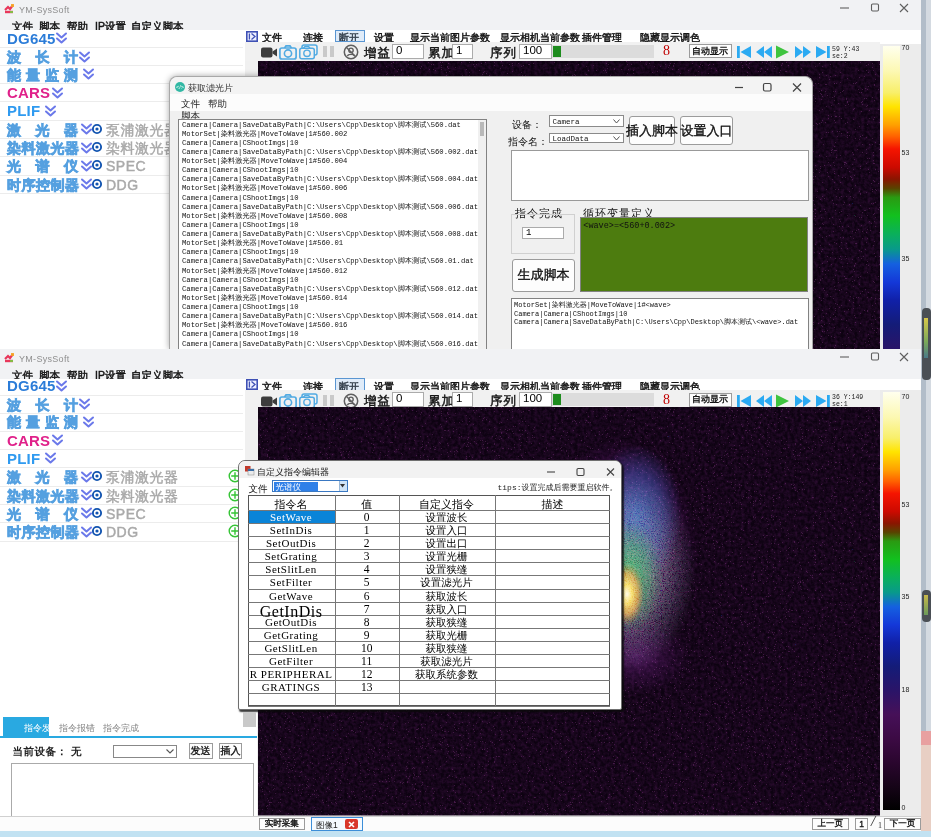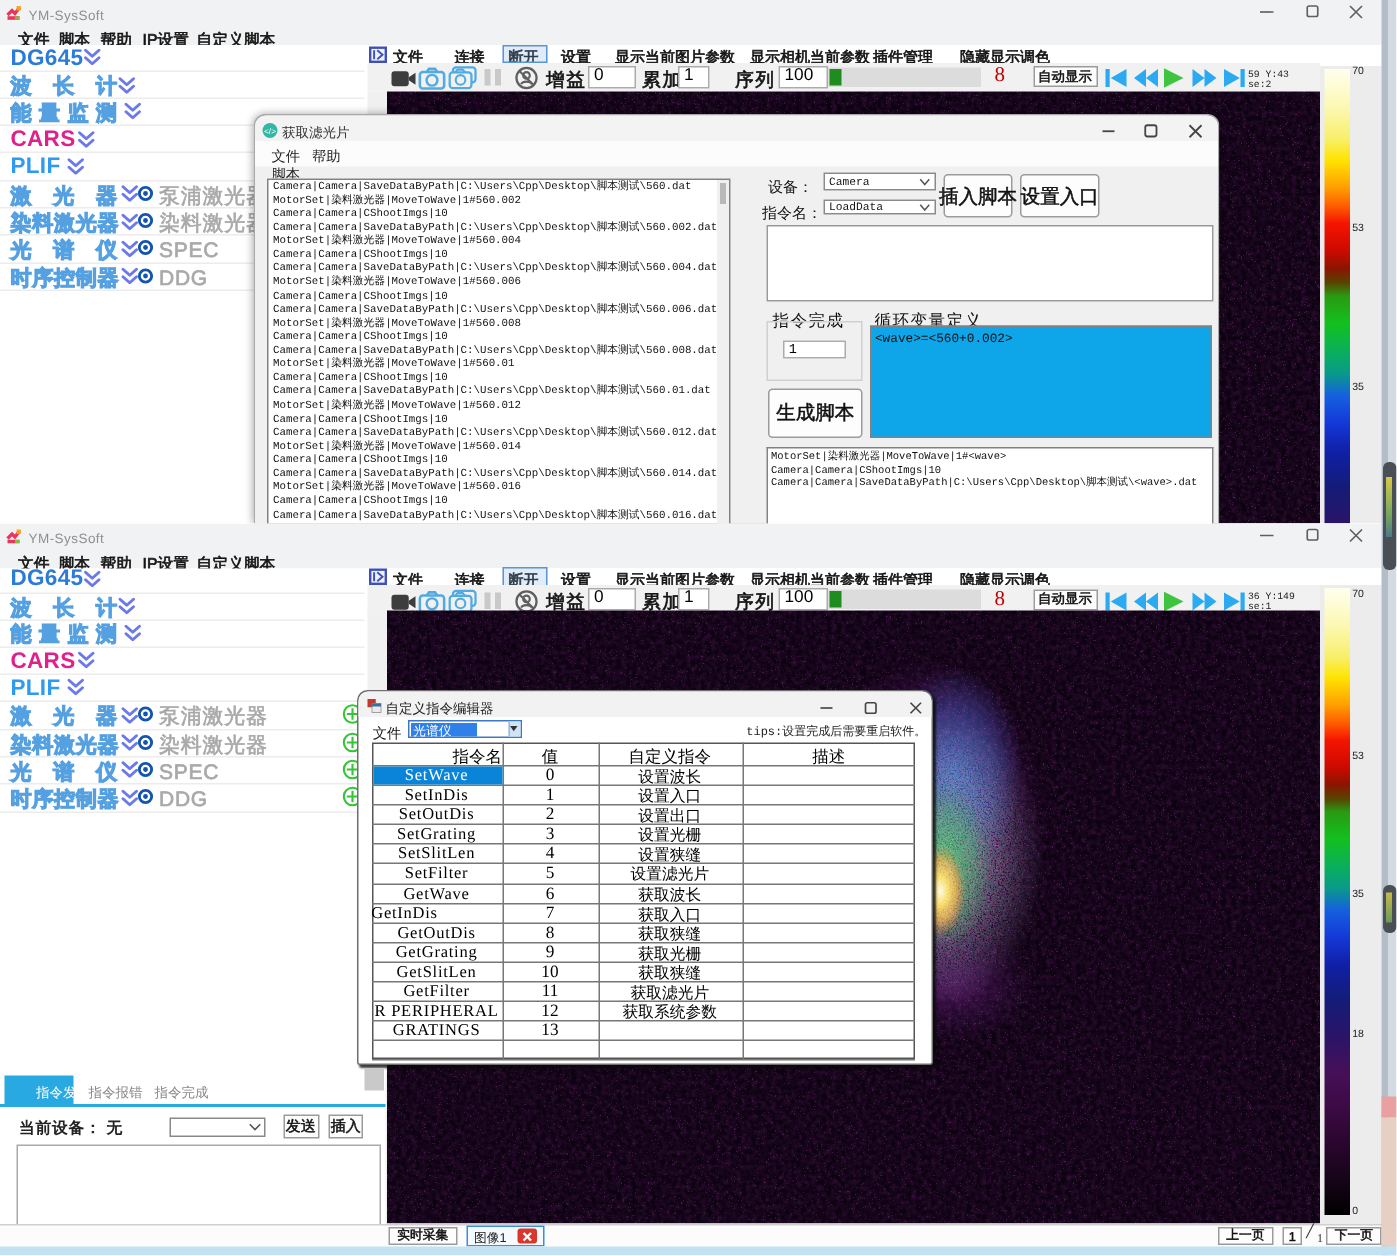--- a/index.html
+++ b/index.html
@@ -313,21 +313,21 @@
         <div class="mono" style="position:absolute;left:3px;top:1.5px;font-size:7.5px;color:#111">LoadData</div>
         <svg style="position:absolute;right:3px;top:2.25px" width="7" height="5" viewBox="0 0 7 5">
           <path d="M0.5 0.5 L3.5 4 L6.5 0.5" stroke="#555" stroke-width="1" fill="none"></path>
         </svg>
       </div>
       <div class="abs" style="left:341px;top:73.7px;width:298px;height:51px;background:#fff;border:1px solid #999"></div>
       <div class="abs" style="left:345px;top:129px;font-size:11px;color:#111;letter-spacing:1px">指令完成</div>
       <div class="abs" style="left:341px;top:137px;width:64px;height:40px;border:1px solid #d0d0d0"></div>
       <div class="ibox mono" style="left:351.9px;top:150.4px;width:42.4px;height:12px;font-size:9px">1</div>
       <div class="abs" style="left:413px;top:129px;font-size:11px;color:#111;letter-spacing:1px">循环变量定义</div>
-      <div class="abs" style="left:410.3px;top:140.5px;width:227.6px;height:74.6px;background:#0ea5e9;border:1px solid #828282">
+      <div class="abs" style="left:410.3px;top:140.5px;width:227.6px;height:74.6px;background:#4d7c0f;border:1px solid #828282">
         <div class="mono" style="position:absolute;left:2px;top:3px;font-size:8.5px;color:#111">&lt;wave&gt;=&lt;560+0.002&gt;</div>
       </div>
       <div class="btn" style="left:342px;top:182.2px;width:63px;height:33px;font-size:13px;border-radius:3px">生成脚本</div>
       <div class="abs" style="left:341px;top:221.6px;width:298px;height:52px;background:#fff;border:1px solid #828282;border-bottom:none">
         <div class="mono" style="position:absolute;left:2px;top:2px;font-size:7px;line-height:8.6px;color:#111;white-space:pre">MotorSet|染料激光器|MoveToWave|1#&lt;wave&gt;
 Camera|Camera|CShootImgs|10
 Camera|Camera|SaveDataByPath|C:\Users\Cpp\Desktop\脚本测试\&lt;wave&gt;.dat</div>
       </div>
     </div>
 <div class="win" style="top:349px;height:482px">
@@ -591,21 +591,21 @@
       <div class="abs" style="left:32.5px;top:18.6px;width:76.3px;height:12.8px;background:#fff;border:1.4px solid #3a78c2">
         <div class="abs" style="left:1px;top:1px;width:44px;height:9.8px;background:#2f80e8"></div>
         <div class="abs" style="left:3px;top:1.5px;font-size:8.5px;color:#fff">光谱仪</div>
         <div class="abs" style="right:0;top:0;width:8px;height:10.2px;background:#cfe4f7;border-left:1px solid #9ab8d8"></div>
         <svg style="position:absolute;right:1.5px;top:3.5px" width="5" height="4" viewBox="0 0 5 4">
           <path d="M0 0 L2.5 3.5 L5 0 Z" fill="#333"></path>
         </svg>
       </div>
       <div class="abs" style="right:3px;top:21px;font-size:8px;color:#222;white-space:nowrap"><span class="mono" style="font-size:8px">tips:</span>设置完成后需要重启软件。</div>
       <div class="abs" style="left:8.5px;top:33.6px;width:362.9px;height:211.35px;border:1px solid #555"></div>
-      <div class="abs" style="left:8.5px;top:35.6px;width:87.1px;text-align:right;font-size:11px;color:#000">指令名</div>
+      <div class="abs" style="left:8.5px;top:35.6px;width:87.1px;text-align:center;font-size:11px;color:#000">指令名</div>
       <div class="abs" style="left:95.6px;top:35.6px;width:64.1px;text-align:center;font-size:11px;color:#000">值</div>
       <div class="abs" style="left:159.7px;top:35.6px;width:95.8px;text-align:center;font-size:11px;color:#000">自定义指令</div>
       <div class="abs" style="left:255.5px;top:35.6px;width:115.9px;text-align:center;font-size:11px;color:#000">描述</div>
       <div class="abs" style="left:8.5px;top:49.2px;width:362.9px;height:1px;background:#777"></div>
       <div class="abs" style="left:8.5px;top:62.25px;width:362.9px;height:1px;background:#777"></div>
       <div class="abs" style="left:8.5px;top:75.3px;width:362.9px;height:1px;background:#777"></div>
       <div class="abs" style="left:8.5px;top:88.35px;width:362.9px;height:1px;background:#777"></div>
       <div class="abs" style="left:8.5px;top:101.4px;width:362.9px;height:1px;background:#777"></div>
       <div class="abs" style="left:8.5px;top:114.45px;width:362.9px;height:1px;background:#777"></div>
       <div class="abs" style="left:8.5px;top:127.5px;width:362.9px;height:1px;background:#777"></div>
@@ -636,21 +636,21 @@
       <div class="abs" style="left:159.7px;top:89.35px;width:95.8px;text-align:center;font-size:10.5px;color:#000">设置光栅</div>
       <div class="serif abs" style="left:8.5px;top:102.4px;width:87.1px;text-align:center;font-size:11px;letter-spacing:.5px;color:#000">SetSlitLen</div>
       <div class="serif abs" style="left:95.6px;top:102.4px;width:64.1px;text-align:center;font-size:11.5px;color:#000">4</div>
       <div class="abs" style="left:159.7px;top:102.4px;width:95.8px;text-align:center;font-size:10.5px;color:#000">设置狭缝</div>
       <div class="serif abs" style="left:8.5px;top:115.45px;width:87.1px;text-align:center;font-size:11px;letter-spacing:.5px;color:#000">SetFilter</div>
       <div class="serif abs" style="left:95.6px;top:115.45px;width:64.1px;text-align:center;font-size:11.5px;color:#000">5</div>
       <div class="abs" style="left:159.7px;top:115.45px;width:95.8px;text-align:center;font-size:10.5px;color:#000">设置滤光片</div>
       <div class="serif abs" style="left:8.5px;top:128.5px;width:87.1px;text-align:center;font-size:11px;letter-spacing:.5px;color:#000">GetWave</div>
       <div class="serif abs" style="left:95.6px;top:128.5px;width:64.1px;text-align:center;font-size:11.5px;color:#000">6</div>
       <div class="abs" style="left:159.7px;top:128.5px;width:95.8px;text-align:center;font-size:10.5px;color:#000">获取波长</div>
-      <div class="serif abs" style="left:8.5px;top:141.55px;width:87.1px;text-align:left;font-size:11px;letter-spacing:.5px;color:#000">GetInDis</div>
+      <div class="serif abs" style="left:8.5px;top:141.55px;width:87.1px;text-align:center;font-size:16px;letter-spacing:.5px;color:#000">GetInDis</div>
       <div class="serif abs" style="left:95.6px;top:141.55px;width:64.1px;text-align:center;font-size:11.5px;color:#000">7</div>
       <div class="abs" style="left:159.7px;top:141.55px;width:95.8px;text-align:center;font-size:10.5px;color:#000">获取入口</div>
       <div class="serif abs" style="left:8.5px;top:154.6px;width:87.1px;text-align:center;font-size:11px;letter-spacing:.5px;color:#000">GetOutDis</div>
       <div class="serif abs" style="left:95.6px;top:154.6px;width:64.1px;text-align:center;font-size:11.5px;color:#000">8</div>
       <div class="abs" style="left:159.7px;top:154.6px;width:95.8px;text-align:center;font-size:10.5px;color:#000">获取狭缝</div>
       <div class="serif abs" style="left:8.5px;top:167.65px;width:87.1px;text-align:center;font-size:11px;letter-spacing:.5px;color:#000">GetGrating</div>
       <div class="serif abs" style="left:95.6px;top:167.65px;width:64.1px;text-align:center;font-size:11.5px;color:#000">9</div>
       <div class="abs" style="left:159.7px;top:167.65px;width:95.8px;text-align:center;font-size:10.5px;color:#000">获取光栅</div>
       <div class="serif abs" style="left:8.5px;top:180.7px;width:87.1px;text-align:center;font-size:11px;letter-spacing:.5px;color:#000">GetSlitLen</div>
       <div class="serif abs" style="left:95.6px;top:180.7px;width:64.1px;text-align:center;font-size:11.5px;color:#000">10</div>

